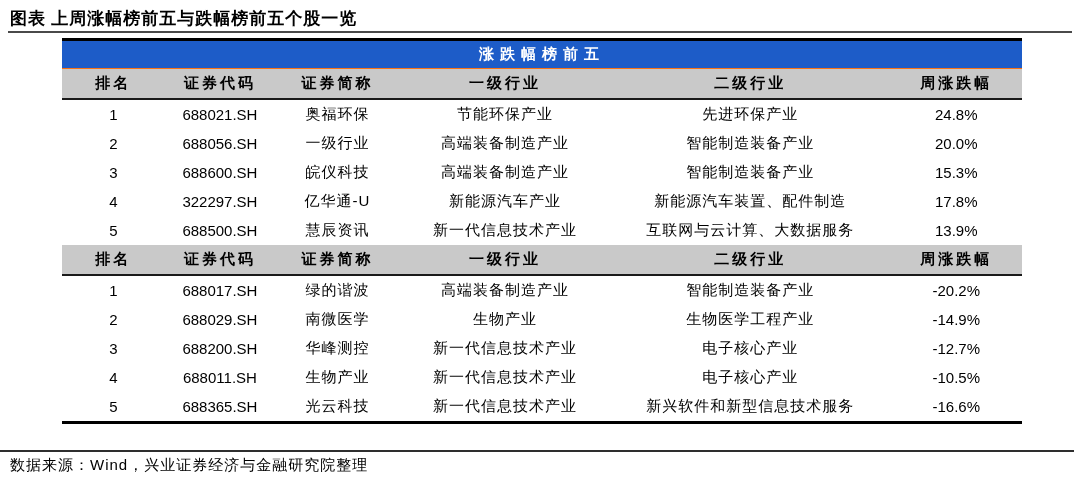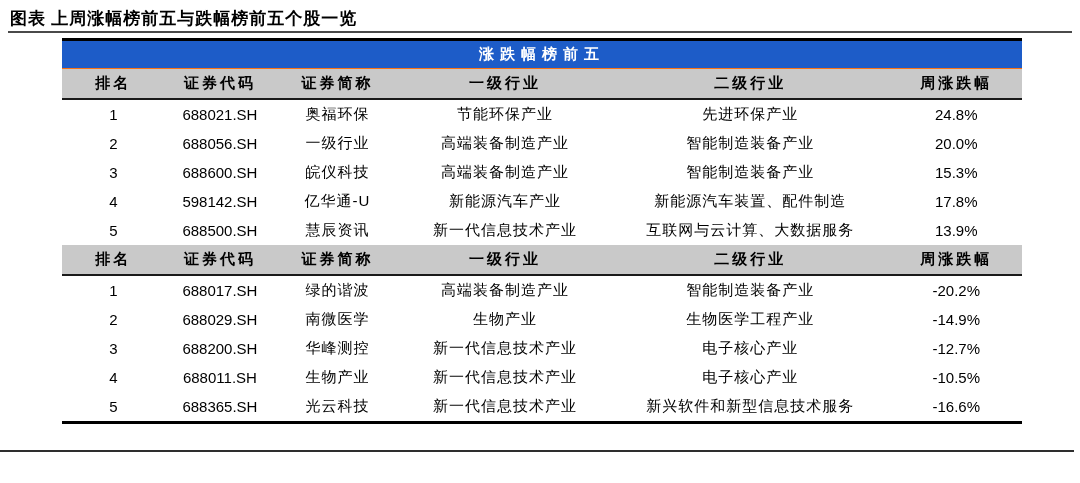--- a/index.html
+++ b/index.html
@@ -102,21 +102,21 @@
           <tr class="datarow">
             <td style="letter-spacing: 0px;">3</td>
             <td style="letter-spacing: 0px;">688600.SH</td>
             <td>皖仪科技</td>
             <td>高端装备制造产业</td>
             <td>智能制造装备产业</td>
             <td style="letter-spacing: 0px;">15.3%</td>
           </tr>
           <tr class="datarow">
             <td style="letter-spacing: 0px;">4</td>
-            <td style="letter-spacing: 0px;">598142.SH</td>
+            <td style="letter-spacing: 0px;">322297.SH</td>
             <td>亿华通-U</td>
             <td>新能源汽车产业</td>
             <td>新能源汽车装置、配件制造</td>
             <td style="letter-spacing: 0px;">17.8%</td>
           </tr>
           <tr class="datarow">
             <td style="letter-spacing: 0px;">5</td>
             <td style="letter-spacing: 0px;">688500.SH</td>
             <td>慧辰资讯</td>
             <td>新一代信息技术产业</td>
@@ -169,13 +169,14 @@
             <td>光云科技</td>
             <td>新一代信息技术产业</td>
             <td>新兴软件和新型信息技术服务</td>
             <td style="letter-spacing: 0px;">-16.6%</td>
           </tr>
         </tbody>
     </table>
   </div>
 
   <div class="footer-rule"></div>
+  <div class="data-source">数据来源：Wind，兴业证券经济与金融研究院整理</div>
 </div>
 
 </body></html>

